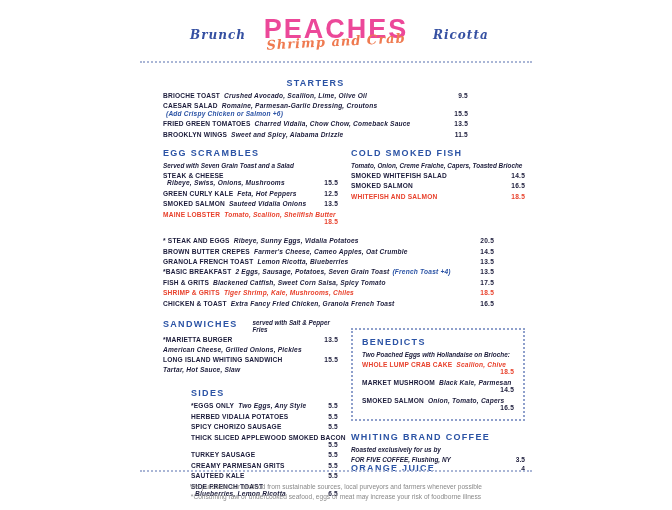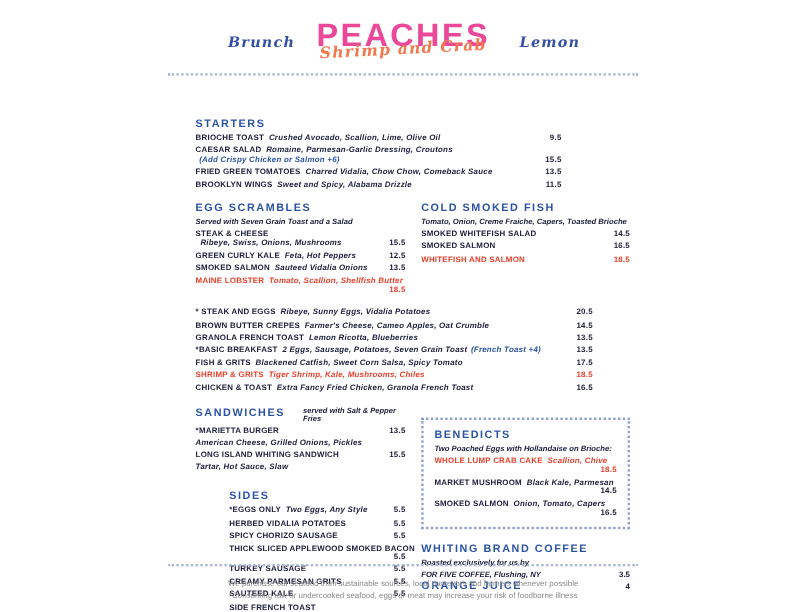--- a/index.html
+++ b/index.html
@@ -23,21 +23,21 @@
   .section-title{font-size:9px;font-weight:800;color:#2b53a5;letter-spacing:1.3px;margin:0 0 4px 0;}
   .section-sub{font-size:6.4px;font-weight:bold;font-style:italic;color:#1b1b3a;margin:0 0 3px 0;}
   .mrow{display:flex;flex-wrap:wrap;align-items:baseline;margin-top:3.2px;font-size:6.6px;
         font-weight:bold;color:#1b1b3a;letter-spacing:0.2px;line-height:1.1;}
   .iname{white-space:nowrap;}
   .idesc{font-style:italic;margin-left:4px;}
   .inote{font-style:italic;color:#2b53a5;margin-left:3px;}
   .iprice{margin-left:auto;padding-left:5px;}
   .idesc2{flex-basis:100%;font-style:italic;margin-top:2.5px;}
   .mrow.red, .mrow.red .idesc, .mrow.red .iprice{color:#e8412c;}
-  .starters{width:305px;margin-top:20px;}
+  .starters{width:305px;margin-top:0;text-align:center;}
   .band{display:flex;margin-top:10px;}
   .col-l{width:175px;}
   .col-r{width:174px;margin-left:13px;}
   .mains{width:331px;margin-top:12px;}
   .band2{display:flex;margin-top:12px;align-items:flex-start;}
   .sw-head{display:flex;align-items:flex-end;gap:15px;}
   .sw-sub{font-size:6.3px;font-weight:bold;font-style:italic;color:#1b1b3a;}
   .sides{margin-top:15px;margin-left:28px;}
   .bene-box{border:2px dotted #8fa0cc;padding:7px 9px 8px 9px;margin-top:9px;}
   .coffee{margin-top:11px;}
@@ -53,21 +53,21 @@
 </head>
 <body>
 
 <div class="page">
 
   <div class="hdr-script hdr-left">Brunch</div>
   <div class="logo">
     <div class="logo-title">PEACHES</div>
     <div class="logo-sub">Shrimp and Crab</div>
   </div>
-  <div class="hdr-script hdr-right">Lemon</div>
+  <div class="hdr-script hdr-right">Ricotta</div>
   <div class="rule rule-top"></div>
 
   <div class="content">
 
     <div class="starters">
       <div class="section-title">STARTERS</div>
       <div>
 
           <div class="mrow">
             <span class="iname">BRIOCHE TOAST</span>

